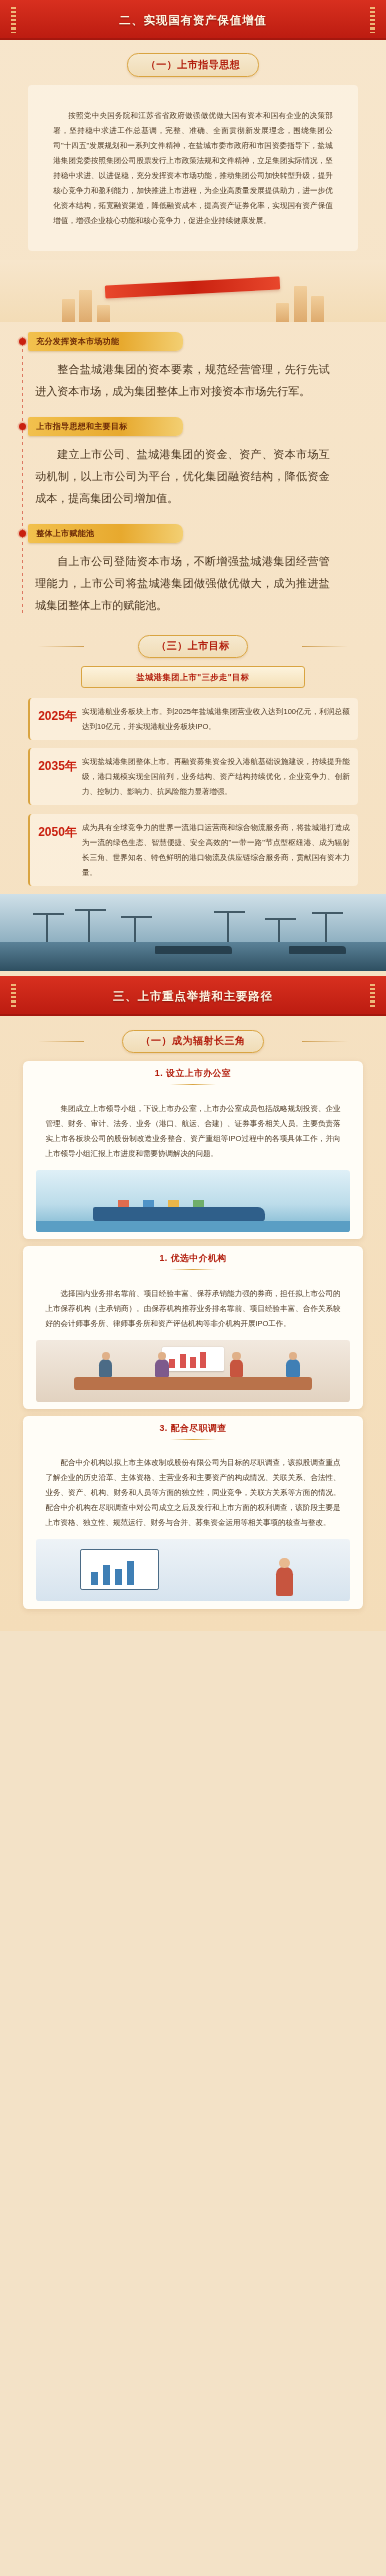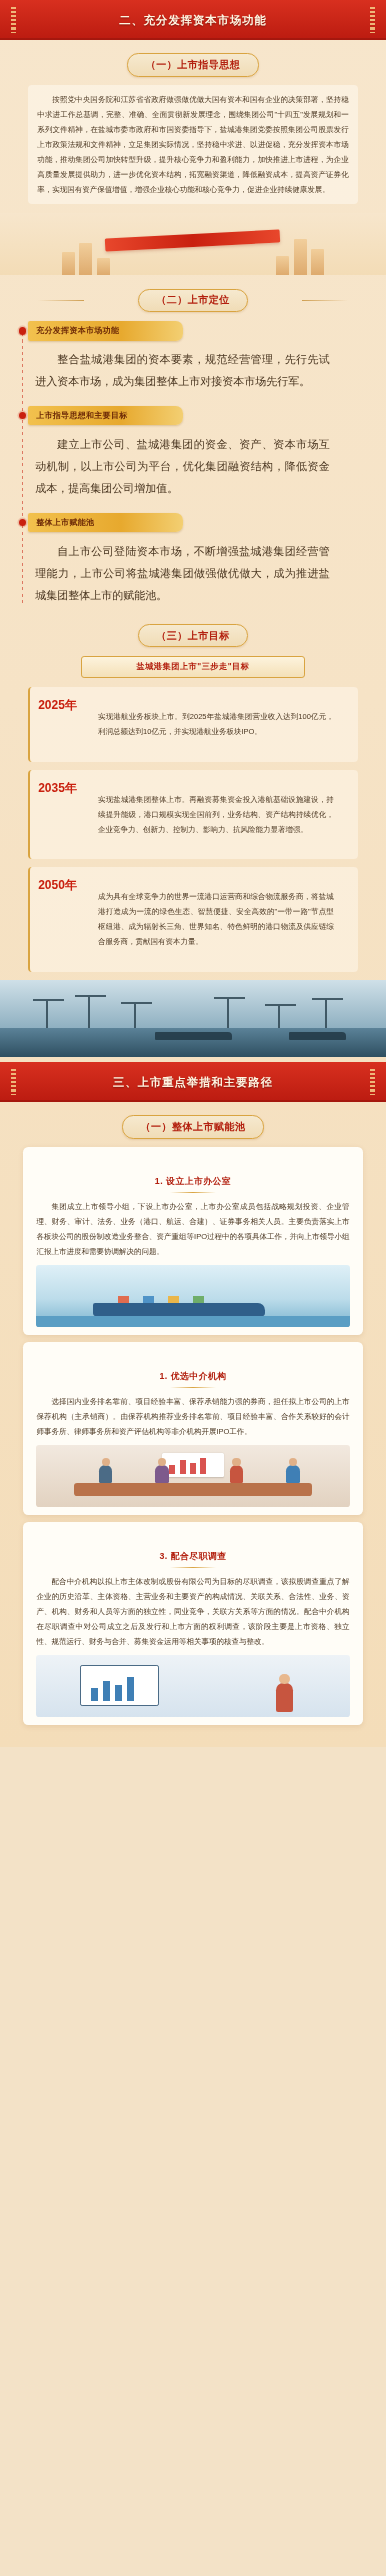--- a/index.html
+++ b/index.html
@@ -80,21 +80,21 @@
   
   .card {
     width: 330px;
     margin: 0 auto 9.3px auto;
     background: rgba(255,250,240,0.55);
     border-radius: 4.1px;
     padding: 7.2px 9.3px;
     box-sizing: border-box;
   }
   .card p {
-    margin: 0;
+    margin: 16px;
     color: #4a3621;
     font-size: 7.5px;
     line-height: 2.0;
     text-align: justify;
     text-indent: 2em;
   }
 
   
   .illus {
     width: 386px;
@@ -208,21 +208,21 @@
   }
   .goal .yr {
     flex: 0 0 auto;
     color: #c9200f;
     font-size: 12px;
     font-weight: bold;
     line-height: 2.0;
     white-space: nowrap;
   }
   .goal p {
-    margin: 16px;
+    margin: 0;
     color: #4a3621;
     font-size: 7.5px;
     line-height: 2.0;
     text-align: justify;
   }
 
   
   .photo-port {
     width: 386px;
     height: 77px;
@@ -270,34 +270,33 @@
     overflow: hidden;
   }
   .numcard .hd {
     text-align: center;
     padding: 7.2px 5.2px 4.1px 5.2px;
     color: #b3200f;
     font-size: 8.8px;
     font-weight: bold;
     letter-spacing: 0.5px;
     position: relative;
-    margin-top: 22px;
   }
   .numcard .hd::after {
     content: "";
     display: block;
     margin: 4.1px auto 0 auto;
     width: 46px; height: 1px;
     background: linear-gradient(90deg, rgba(217,164,65,0), #d9a441, rgba(217,164,65,0));
   }
   .numcard .bd {
     padding: 2.1px 13.4px 0 13.4px;
   }
   .numcard .bd p {
-    margin: 0;
+    margin: 9px;
     color: #4a3621;
     font-size: 7.5px;
     line-height: 2.0;
     text-align: justify;
     text-indent: 2em;
   }
 
   
   .ill-ship, .ill-meet, .ill-dd {
     margin: 6.2px 13.4px 0 13.4px;
@@ -367,21 +366,21 @@
 
   .spacer { height: 5.2px; }
   .bottom-pad { height: 15.5px; }
 </style>
 </head>
 <body>
 
 <div class="page">
 
   <div class="section-banner">
-    <span class="txt">二、充分发挥资本市场功能</span>
+    <span class="txt">二、实现国有资产保值增值</span>
   </div>
 
   <div class="sub-head">
     <span class="rule l"></span>
     <span class="pill">（一）上市指导思想</span>
     <span class="rule r"></span>
   </div>
 
   <div class="card">
     <p>按照党中央国务院和江苏省省政府做强做优做大国有资本和国有企业的决策部署，坚持稳中求进工作总基调，完整、准确、全面贯彻新发展理念，围绕集团公司"十四五"发展规划和一系列文件精神，在盐城市委市政府和市国资委指导下，盐城港集团党委按照集团公司股票发行上市政策法规和文件精神，立足集团实际情况，坚持稳中求进、以进促稳，充分发挥资本市场功能，推动集团公司加快转型升级，提升核心竞争力和盈利能力，加快推进上市进程，为企业高质量发展提供助力，进一步优化资本结构，拓宽融资渠道，降低融资成本，提高资产证券化率，实现国有资产保值增值，增强企业核心功能和核心竞争力，促进企业持续健康发展。</p>
@@ -390,25 +389,20 @@
   <div class="illus band-ribbon">
     <span class="ribbon"></span>
     <span class="bld" style="left:62px;height:23px;"></span>
     <span class="bld" style="left:79px;height:32px;"></span>
     <span class="bld" style="left:97px;height:17.5px;"></span>
     <span class="bld" style="right:62px;height:26px;"></span>
     <span class="bld" style="right:79px;height:36px;"></span>
     <span class="bld" style="right:97px;height:19.6px;"></span>
   </div>
 
-  <div class="sub-head">
-    <span class="rule l"></span>
-    <span class="pill">（二）上市定位</span>
-    <span class="rule r"></span>
-  </div>
 
   <div class="timeline-wrap">
     <div class="gold-bar">充分发挥资本市场功能</div>
     <div class="gold-body">
       <p>整合盐城港集团的资本要素，规范经营管理，先行先试进入资本市场，成为集团整体上市对接资本市场先行军。</p>
     </div>
 
     <div class="gold-bar">上市指导思想和主要目标</div>
     <div class="gold-body">
       <p>建立上市公司、盐城港集团的资金、资产、资本市场互动机制，以上市公司为平台，优化集团融资结构，降低资金成本，提高集团公司增加值。</p>
@@ -455,21 +449,21 @@
   </div>
 
   <div class="spacer"></div>
 
   <div class="section-banner">
     <span class="txt">三、上市重点举措和主要路径</span>
   </div>
 
   <div class="sub-head">
     <span class="rule l"></span>
-    <span class="pill">（一）整体上市赋能池</span>
+    <span class="pill">（一）成为辐射长三角</span>
     <span class="rule r"></span>
   </div>
 
   <div class="numcard">
     <div class="hd">1. 设立上市办公室</div>
     <div class="bd">
       <p>集团成立上市领导小组，下设上市办公室，上市办公室成员包括战略规划投资、企业管理、财务、审计、法务、业务（港口、航运、合建）、证券事务相关人员。主要负责落实上市各板块公司的股份制改造业务整合、资产重组等IPO过程中的各项具体工作，并向上市领导小组汇报上市进度和需要协调解决的问题。</p>
     </div>
     <div class="ill-ship">
       <span class="wave"></span>

